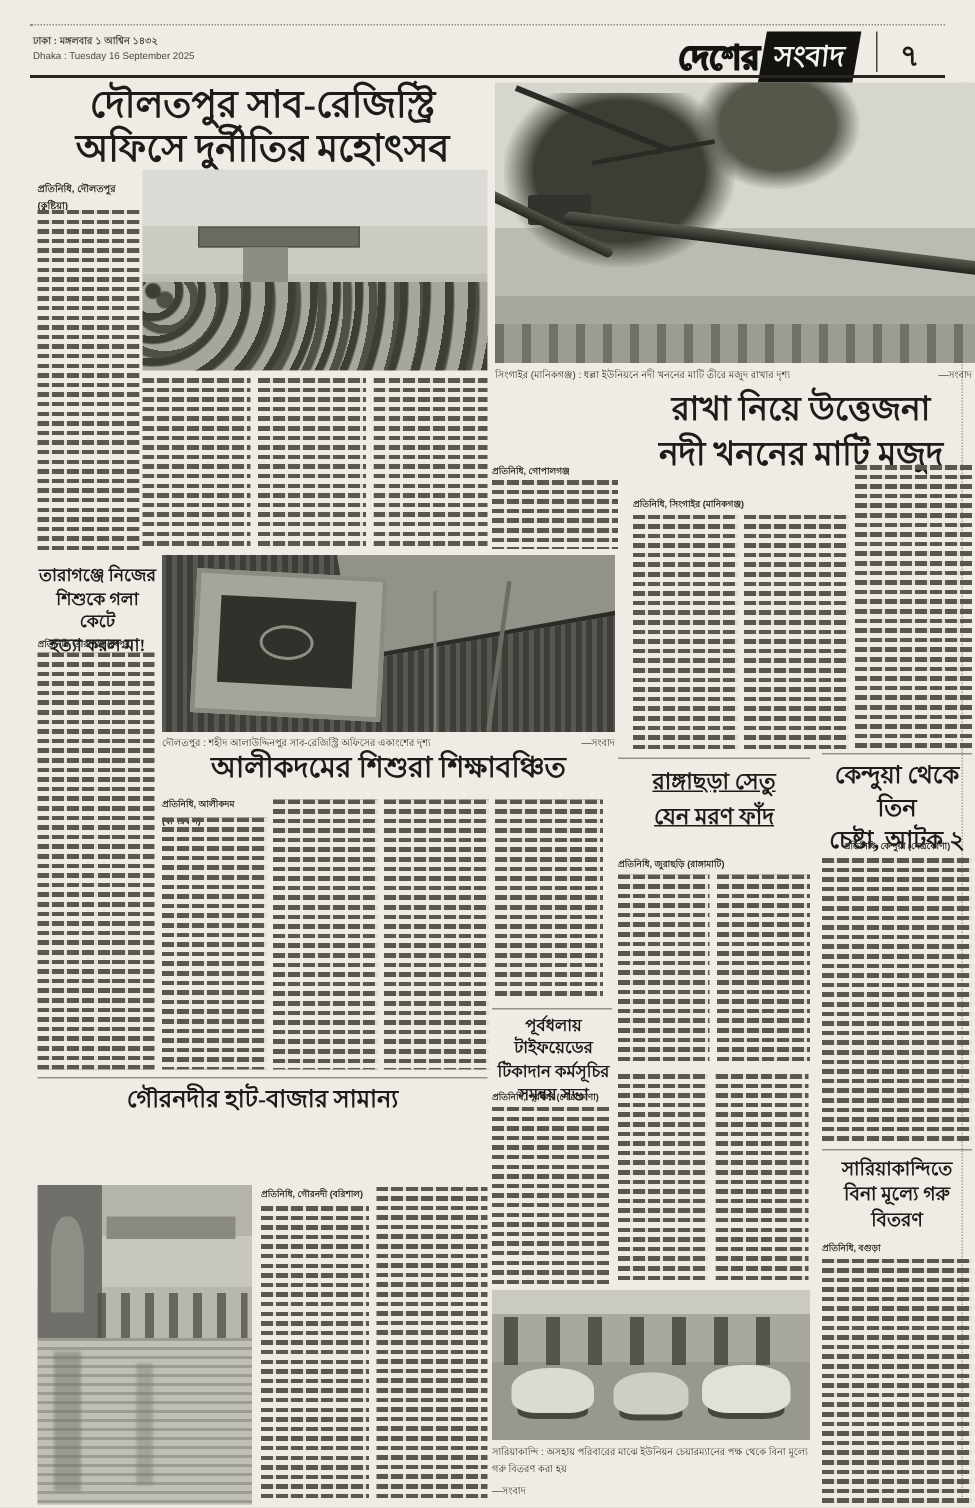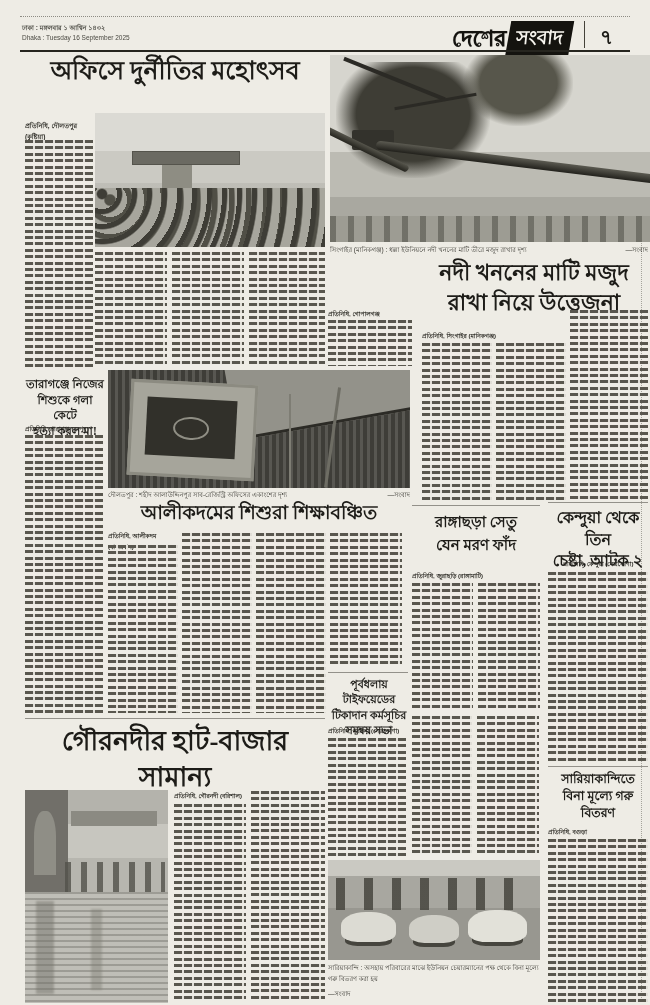--- a/index.html
+++ b/index.html
@@ -4,21 +4,21 @@
 <style>
   html,body{margin:0;padding:0;background:#d9d7d0;}
   #page{position:relative;width:650px;height:1005px;background:#eeece5;overflow:hidden;
         font-family:"Liberation Sans",sans-serif;color:#24231e;}
   .abs{position:absolute;}
   
   .dotline{border-top:1px dotted #8d8b83;}
   .dateline{font-size:6.5px;line-height:1.5;color:#4a4942;}
   .dateline .bn{font-weight:bold;}
   .mast{display:flex;align-items:center;gap:2px;}
-  .mast-light{font-family:"Liberation Serif",serif;font-weight:normal;font-size:22px;
+  .mast-light{font-family:"Liberation Serif",serif;font-weight:bold;font-size:22px;
               color:#eeece5;-webkit-text-stroke:1.2px #14130f;text-shadow:0 0 1px #14130f;}
   .mast-box{background:#14130f;transform:skewX(-10deg);padding:2px 8px 3px 8px;}
   .mast-box span{display:inline-block;transform:skewX(4deg);color:#f6f4ee;
                  font-family:"Liberation Serif",serif;font-weight:bold;font-size:19px;}
   .pageno{font-family:"Liberation Serif",serif;font-weight:bold;font-size:20px;color:#1d1c17;}
   .hdr-rule{border-top:2px solid #26251f;}
   .vline{border-left:1px solid #444239;}
   
   .headline{font-family:"Liberation Serif",serif;font-weight:bold;color:#1d1c18;text-align:center;}
   .headline span{display:block;}
@@ -90,20 +90,21 @@
   <div class="abs mast" style="left:452px;top:21px;">
     <span class="mast-light">দেশের</span>
     <span class="mast-box"><span>সংবাদ</span></span>
   </div>
   <div class="abs vline" style="left:584px;top:21px;height:27px;"></div>
   <div class="abs pageno" style="left:600px;top:22px;">৭</div>
   <div class="abs hdr-rule" style="left:20px;top:50px;width:610px;"></div>
   <div class="abs" style="left:641px;top:55px;height:945px;border-left:1px dotted #a5a39b;"></div>
 
   <div class="abs headline" style="left:25px;top:56px;width:300px;font-size:25px;line-height:1.16;">
+    <span>দৌলতপুর সাব-রেজিস্ট্রি</span>
     <span>অফিসে দুর্নীতির মহোৎসব</span>
   </div>
   <div class="abs byline" style="left:25px;top:121px;width:68px;">প্রতিনিধি, দৌলতপুর (কুষ্টিয়া)</div>
   <div class="abs photo" id="photo1" style="left:95px;top:113px;width:230px;height:134px;">
     <div class="ph-el sign"></div>
     <div class="ph-el door"></div>
     <div class="ph-el crowd"></div>
   </div>
   <div class="abs greek" style="left:25px;top:140px;width:68px;height:228px;"></div>
   <div class="abs greek" style="left:95px;top:252px;width:72px;height:114px;"></div>
@@ -140,57 +141,57 @@
     <div class="ph-el rig"></div>
     <div class="ph-el pipe2"></div>
     <div class="ph-el pipe"></div>
     <div class="ph-el bank"></div>
   </div>
   <div class="abs caption" style="left:330px;top:245px;width:318px;">
     <span class="cap-txt">সিংগাইর (মানিকগঞ্জ) : ধল্লা ইউনিয়নে নদী খননের মাটি তীরে মজুদ রাখার দৃশ্য</span>
     <span>—সংবাদ</span>
   </div>
   <div class="abs headline" style="left:420px;top:258px;width:228px;font-size:22px;line-height:1.35;">
+    <span>রাখা নিয়ে উত্তেজনা</span>
     <span>নদী খননের মাটি মজুদ</span>
-    <span>রাখা নিয়ে উত্তেজনা</span>
   </div>
   <div class="abs byline" style="left:422px;top:331px;width:150px;font-size:6px;">প্রতিনিধি, সিংগাইর (মানিকগঞ্জ)</div>
   <div class="abs greek" style="left:422px;top:343px;width:70px;height:157px;"></div>
   <div class="abs greek" style="left:496px;top:343px;width:70px;height:157px;"></div>
   <div class="abs greek" style="left:570px;top:310px;width:78px;height:190px;"></div>
 
   <div class="abs byline" style="left:328px;top:309px;width:84px;font-size:6px;">প্রতিনিধি, গোপালগঞ্জ</div>
   <div class="abs greek" style="left:328px;top:320px;width:84px;height:46px;"></div>
 
   <div class="abs headline" style="left:108px;top:501px;width:302px;font-size:19px;line-height:1.3;">আলীকদমের শিশুরা শিক্ষাবঞ্চিত</div>
   <div class="abs byline" style="left:108px;top:531px;width:70px;font-size:6px;">প্রতিনিধি, আলীকদম (বান্দরবান)</div>
   <div class="abs greek" style="left:108px;top:545px;width:70px;height:168px;"></div>
   <div class="abs greek" style="left:182px;top:533px;width:70px;height:180px;"></div>
   <div class="abs greek" style="left:256px;top:533px;width:70px;height:180px;"></div>
   <div class="abs greek" style="left:330px;top:533px;width:72px;height:134px;"></div>
 
   <div class="abs rule" style="left:412px;top:505px;width:128px;"></div>
-  <div class="abs headline" style="left:412px;top:511px;width:128px;font-size:15px;line-height:1.5;">
+  <div class="abs headline" style="left:412px;top:511px;width:128px;font-size:15px;line-height:1.5;text-decoration:underline;">
     <span>রাঙ্গাছড়া সেতু</span>
     <span>যেন মরণ ফাঁদ</span>
   </div>
   <div class="abs byline" style="left:412px;top:571px;width:128px;font-size:6px;">প্রতিনিধি, জুরাছড়ি (রাঙ্গামাটি)</div>
   <div class="abs greek" style="left:412px;top:583px;width:61px;height:127px;"></div>
   <div class="abs greek" style="left:478px;top:583px;width:62px;height:127px;"></div>
 
   <div class="abs rule" style="left:548px;top:502px;width:100px;"></div>
   <div class="abs headline" style="left:548px;top:507px;width:100px;font-size:16px;line-height:1.35;">
     <span>কেন্দুয়া থেকে তিন</span>
     <span>চেষ্টা, আটক ২</span>
   </div>
   <div class="abs byline" style="left:548px;top:559px;width:100px;font-size:6px;text-align:center;">প্রতিনিধি, কেন্দুয়া (নেত্রকোণা)</div>
   <div class="abs greek" style="left:548px;top:572px;width:100px;height:190px;"></div>
 
   <div class="abs rule" style="left:25px;top:718px;width:300px;"></div>
-  <div class="abs headline" style="left:25px;top:723px;width:300px;font-size:27px;line-height:1.35;">
+  <div class="abs headline" style="left:25px;top:723px;width:300px;font-size:16px;line-height:1.35;">
     <span>গৌরনদীর হাট-বাজার সামান্য</span>
   </div>
   <div class="abs photo" id="photo4" style="left:25px;top:790px;width:143px;height:213px;">
     <div class="ph-el bld"></div>
     <div class="ph-el arch"></div>
     <div class="ph-el awn"></div>
     <div class="ph-el crowd"></div>
     <div class="ph-el water"></div>
     <div class="ph-el refl1"></div>
     <div class="ph-el refl2"></div>

